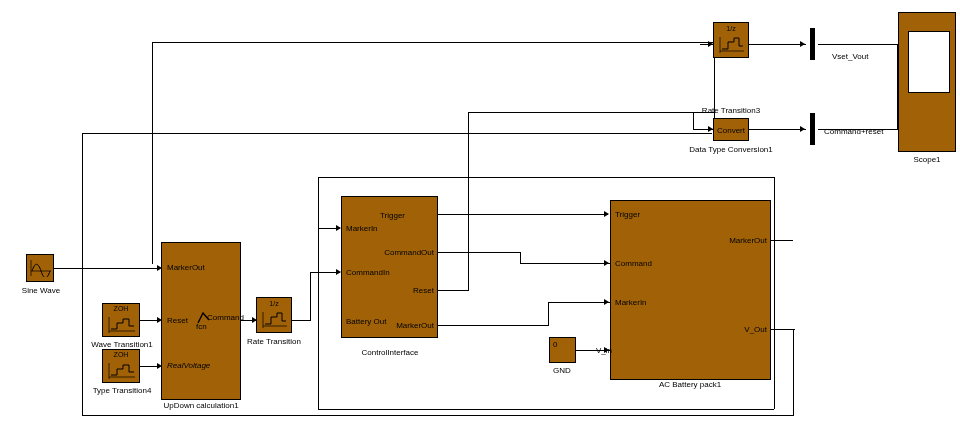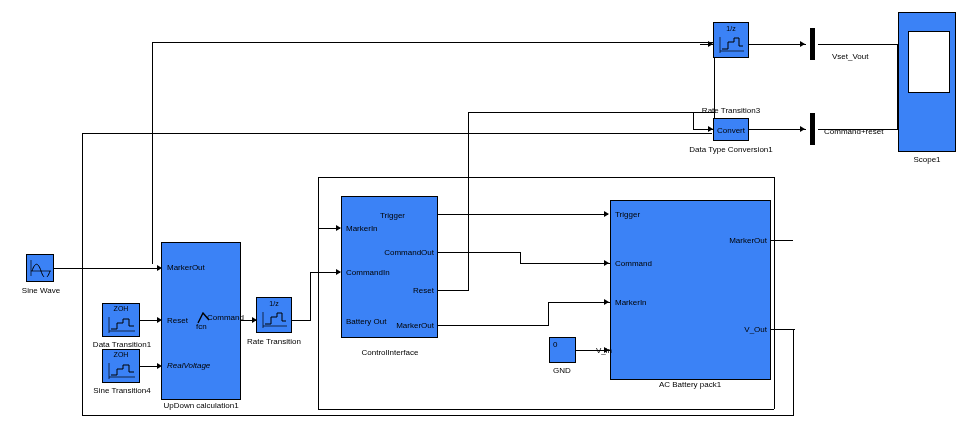--- a/index.html
+++ b/index.html
@@ -12,21 +12,21 @@
     width: 960px;
     height: 438px;
     background: #ffffff;
     font-family: "Liberation Sans", sans-serif;
     overflow: hidden;
   }
   .blk {
     position: absolute;
     box-sizing: border-box;
     border: 1.5px solid #000;
-    background: #3b82f6;
+    background: #a16207;
   }
   .lbl {
     position: absolute;
     font-size: 8px;
     color: #000;
     white-space: nowrap;
     text-align: center;
     line-height: 10px;
   }
   .port-lbl {
@@ -198,30 +198,30 @@
   </div>
   <div class="lbl" style="left:10px; top:286px; width:62px;">Sine Wave</div>
 
   <div class="blk" style="left:102px; top:303px; width:38px; height:34px;">
     <div class="zoh-title">ZOH</div>
     <svg width="28" height="18" viewBox="0 0 28 18" style="position:absolute; left:5px; top:12px;">
       <path d="M1 17 L1 1 M1 15 L27 15" stroke="#000" stroke-width="0.7" fill="none"></path>
       <path d="M3 13 L9 13 L9 7 L15 7 L15 3 L21 3 L21 10 L26 10" stroke="#000" stroke-width="1" fill="none"></path>
     </svg>
   </div>
-  <div class="lbl" style="left:86px; top:340px; width:72px;">Data Transition1</div>
+  <div class="lbl" style="left:86px; top:340px; width:72px;">Wave Transition1</div>
 
   <div class="blk" style="left:102px; top:349px; width:38px; height:34px;">
     <div class="zoh-title">ZOH</div>
     <svg width="28" height="18" viewBox="0 0 28 18" style="position:absolute; left:5px; top:12px;">
       <path d="M1 17 L1 1 M1 15 L27 15" stroke="#000" stroke-width="0.7" fill="none"></path>
       <path d="M3 13 L9 13 L9 7 L15 7 L15 3 L21 3 L21 10 L26 10" stroke="#000" stroke-width="1" fill="none"></path>
     </svg>
   </div>
-  <div class="lbl" style="left:86px; top:386px; width:72px;">Sine Transition4</div>
+  <div class="lbl" style="left:86px; top:386px; width:72px;">Type Transition4</div>
 
   <div class="blk" style="left:161px; top:242px; width:80px; height:158px;"></div>
   <div class="port-lbl" style="left:167px; top:263px;">MarkerOut</div>
   <div class="port-lbl" style="left:167px; top:316px;">Reset</div>
   <div class="port-lbl" style="left:167px; top:361px;font-style:italic;">RealVoltage</div>
   <div class="port-lbl" style="left:207px; top:313px;">Command</div>
   <div class="fcn-lbl" style="left:196px; top:322px;">fcn</div>
   <svg width="14" height="12" viewBox="0 0 14 12" style="position:absolute; left:197px; top:312px;">
     <path d="M1 11 L6 1 L12 8" stroke="#000" stroke-width="1.4" fill="none"></path>
   </svg>

